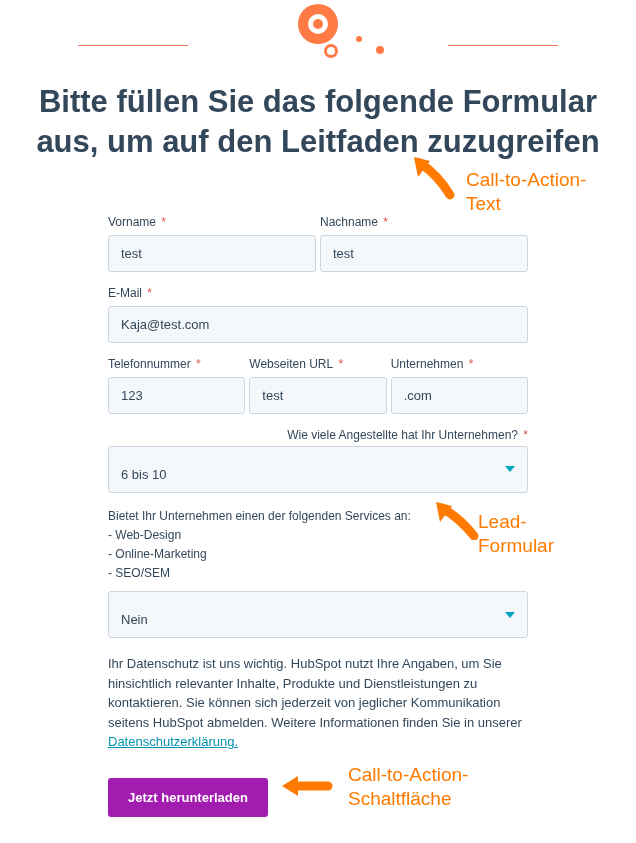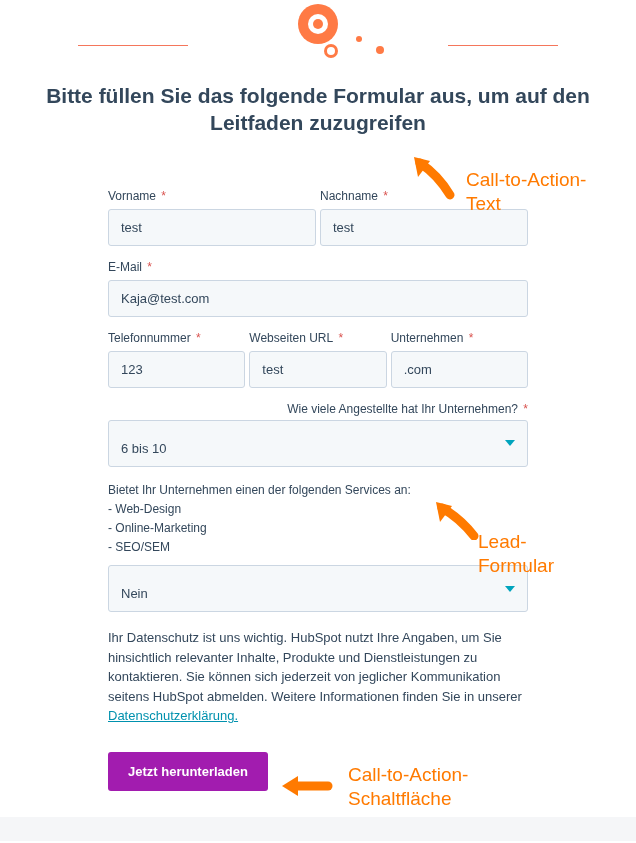--- a/index.html
+++ b/index.html
@@ -64,21 +64,21 @@
     position:absolute; top:36px; left:50%;
     width:6px;height:6px;border-radius:50%;background:#ff7a45;
     transform: translateX(38px);
   }
   .dot2 {
     position:absolute; top:46px; left:50%;
     width:8px;height:8px;border-radius:50%;background:#ff7a45;
     transform: translateX(58px);
   }
   h1.page-title {
-    font-size: 21px;
+    font-size: 31px;
     font-weight: 700;
     color: #33475b;
     text-align: center;
     margin: 12px 30px 22px;
     line-height: 1.3;
   }
   .form-wrap {
     width: 420px;
     margin: 0 auto;
     padding-top: 30px;
@@ -242,21 +242,21 @@
   <path d="M42 40 Q 30 20 12 8" stroke="#ff7a00" stroke-width="9" fill="none" stroke-linecap="round"></path>
   <path d="M6 2 L22 6 L10 22 Z" fill="#ff7a00"></path>
 </svg>
 <div class="annotation" style="left:466px;top:168px;white-space:pre;">Call-to-Action-
 Text</div>
 
 <svg class="arrow-svg" style="left:430px;top:500px;" width="50" height="40" viewBox="0 0 50 40">
   <path d="M44 36 Q 30 18 12 8" stroke="#ff7a00" stroke-width="9" fill="none" stroke-linecap="round"></path>
   <path d="M6 2 L22 6 L10 22 Z" fill="#ff7a00"></path>
 </svg>
-<div class="annotation" style="left:478px;top:530px;white-space:pre;">Lead-
+<div class="annotation" style="left:478px;top:510px;white-space:pre;">Lead-
 Formular</div>
 
 <svg class="arrow-svg" style="left:278px;top:770px;" width="55" height="32" viewBox="0 0 55 32">
   <path d="M50 16 Q 30 16 14 16" stroke="#ff7a00" stroke-width="9" fill="none" stroke-linecap="round"></path>
   <path d="M4 16 L20 6 L20 26 Z" fill="#ff7a00"></path>
 </svg>
 <div class="annotation" style="left:348px;top:763px;white-space:pre;">Call-to-Action-
 Schaltfläche</div>
 
 </body></html>

